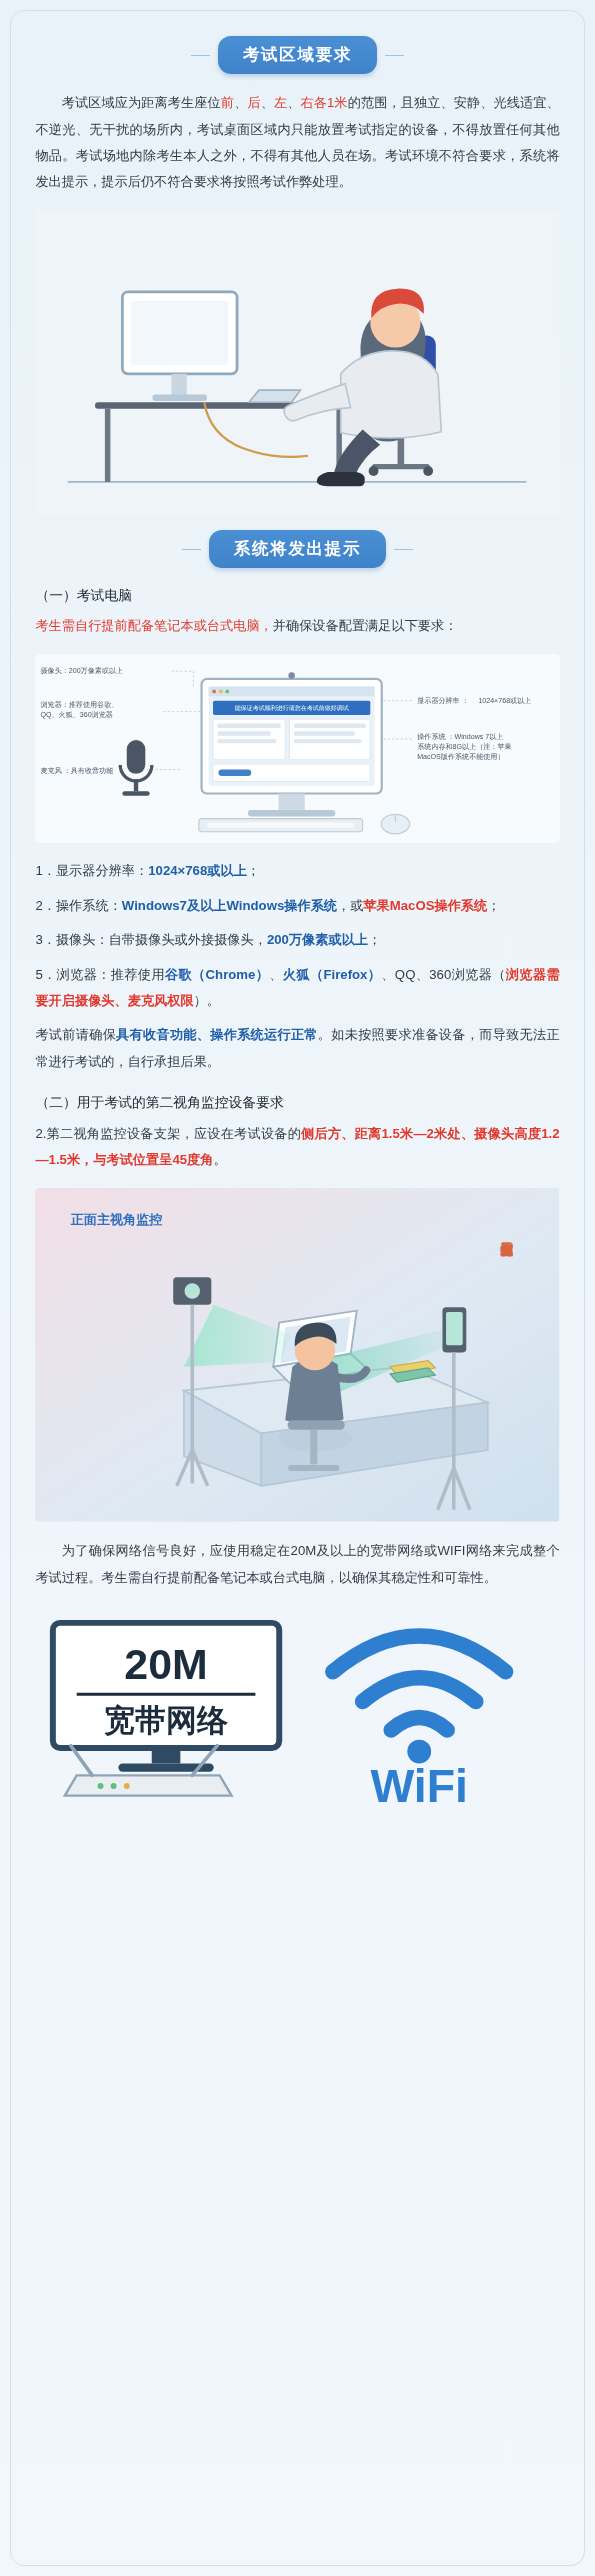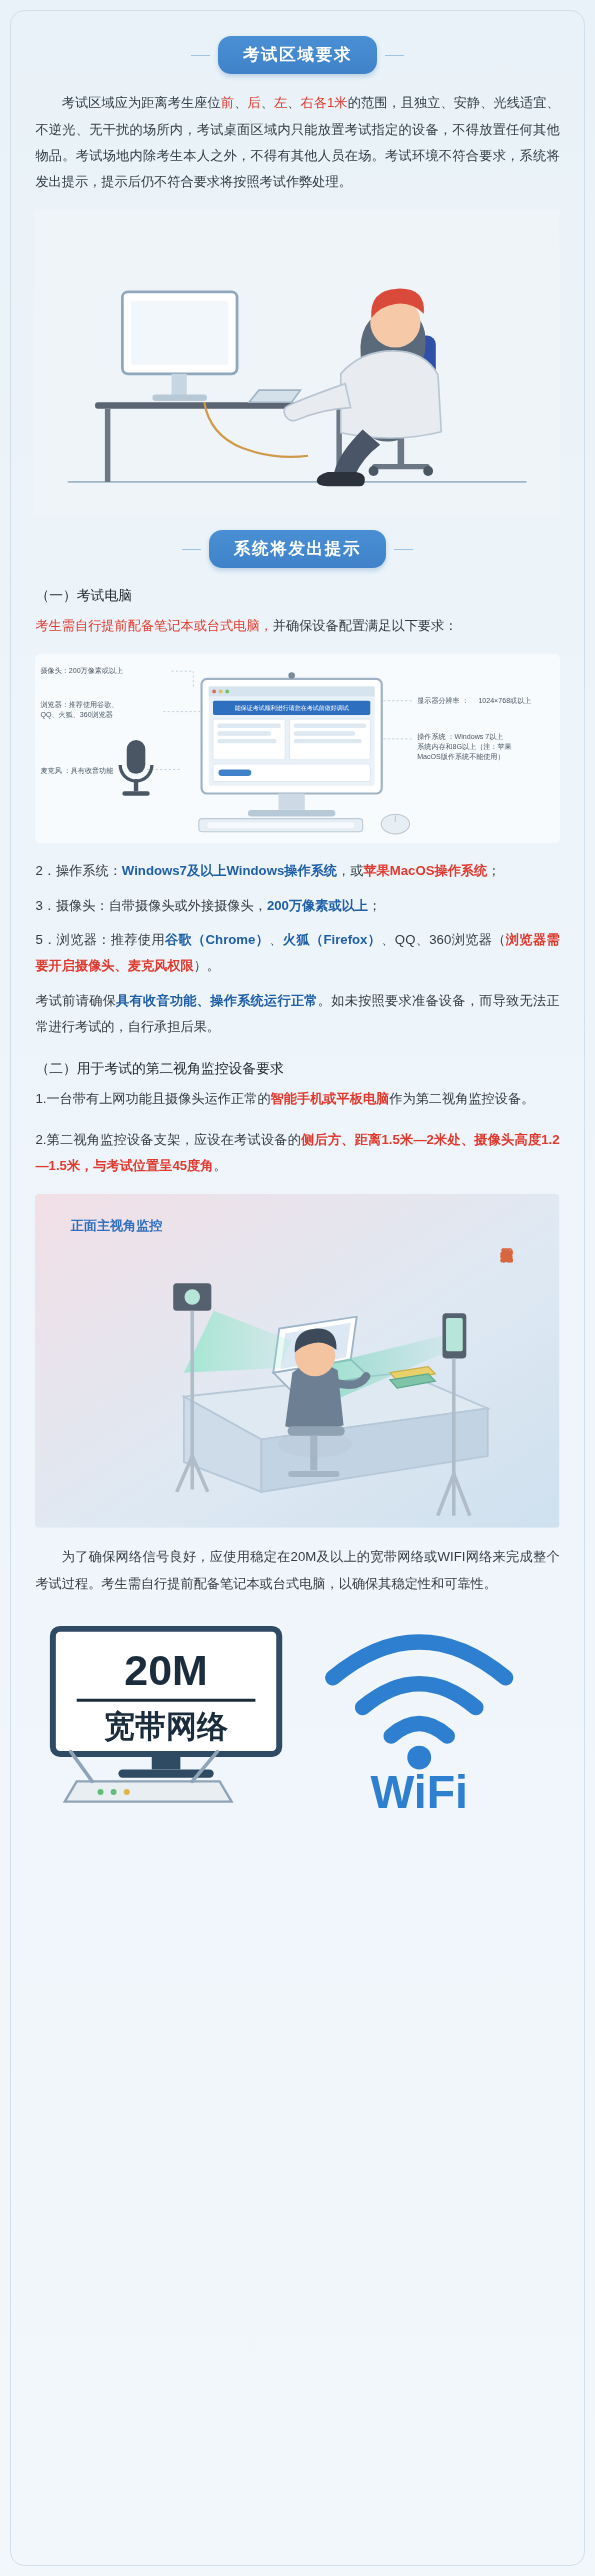--- a/index.html
+++ b/index.html
@@ -241,32 +241,32 @@
         <g>
           <rect x="168" y="152" width="34" height="62" rx="17" fill="#4a5663"></rect>
           <path d="M156 198 a28 28 0 0 0 58 0" fill="none" stroke="#4a5663" stroke-width="6"></path>
           <rect x="181" y="224" width="8" height="22" fill="#4a5663"></rect>
           <rect x="160" y="246" width="50" height="8" rx="4" fill="#4a5663"></rect>
         </g>
       </svg>
     </div>
 
     <ol class="list">
+      <li>1．显示器分辨率：<span class="blue-strong">1024×768或以上</span>；</li>
       <li>2．操作系统：<span class="blue-strong">Windows7及以上Windows操作系统</span>，或<span class="red-strong">苹果MacOS操作系统</span>；</li>
       <li>3．摄像头：自带摄像头或外接摄像头，<span class="blue-strong">200万像素或以上</span>；</li>
       <li>5．浏览器：推荐使用<span class="blue-strong">谷歌（Chrome）</span>、<span class="blue-strong">火狐（Firefox）</span>、QQ、360浏览器（<span class="red-strong">浏览器需要开启摄像头、麦克风权限</span>）。</li>
     </ol>
 
     <p class="body noind">
       <span>考试前请确保<span class="blue-strong">具有收音功能、操作系统运行正常</span>。如未按照要求准备设备，而导致无法正常进行考试的，自行承担后果。</span>
     </p>
 
     <h3 class="sub">（二）用于考试的第二视角监控设备要求</h3>
 
-    <p class="body noind">1.一台带有上网功能且摄像头运作正常的<span class="red-strong">智能手机或平板电脑</span>作为第二视角监控设备。</p>
     <p class="body noind">2.第二视角监控设备支架，应设在考试设备的<span class="red-strong">侧后方、距离1.5米—2米处、摄像头高度1.2—1.5米，与考试位置呈45度角</span>。</p>
 
     <div class="monitor-illus">
       <svg viewBox="0 0 880 560" xmlns="http://www.w3.org/2000/svg">
         <defs>
           <linearGradient id="mbg" x1="0" y1="0" x2="1" y2="1">
             <stop offset="0%" stop-color="#f2dfe6"></stop>
             <stop offset="55%" stop-color="#dfe9f3"></stop>
             <stop offset="100%" stop-color="#cfe0ee"></stop>
           </linearGradient>

